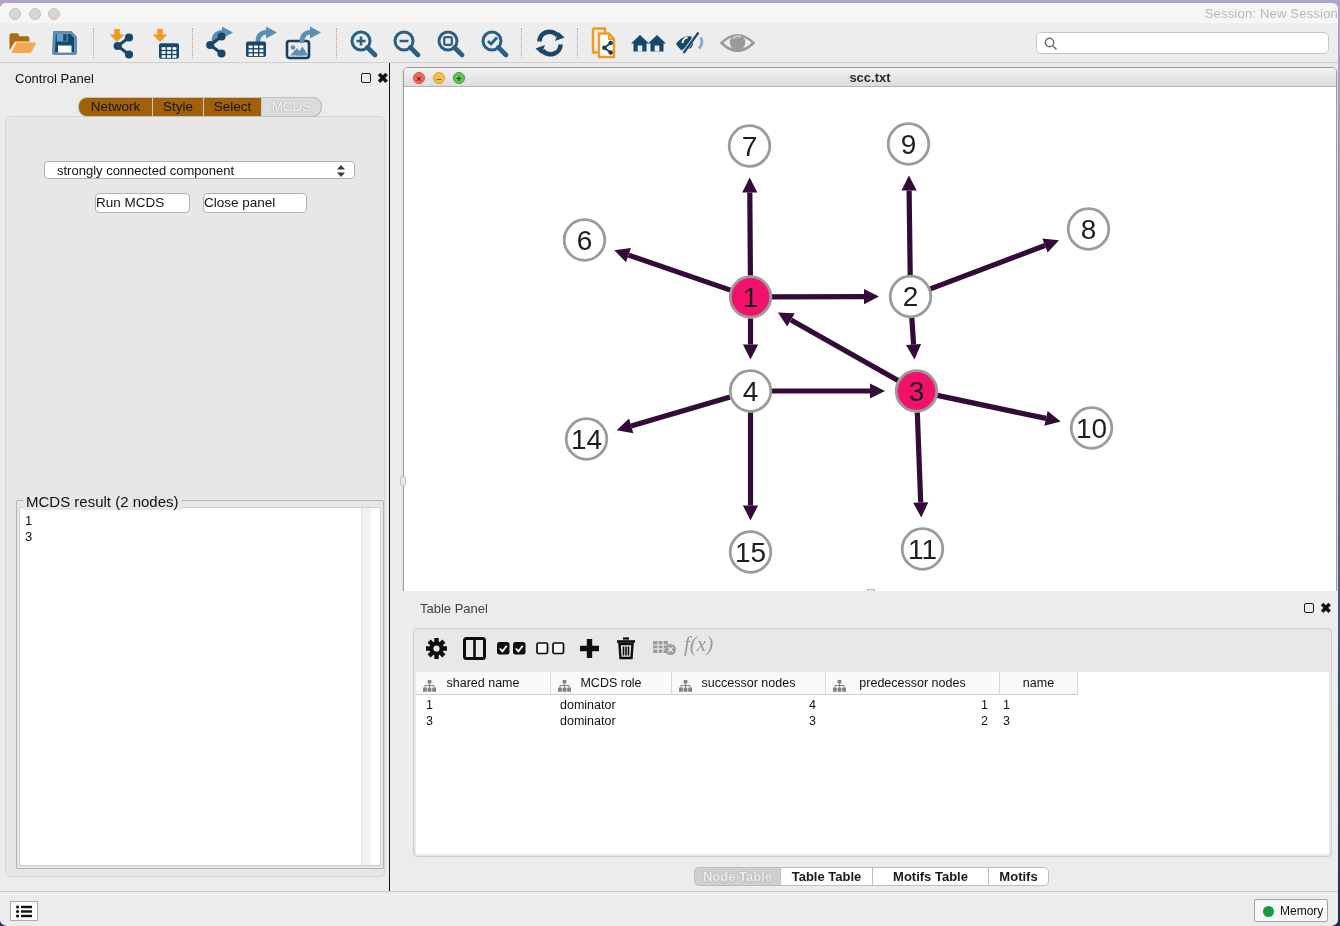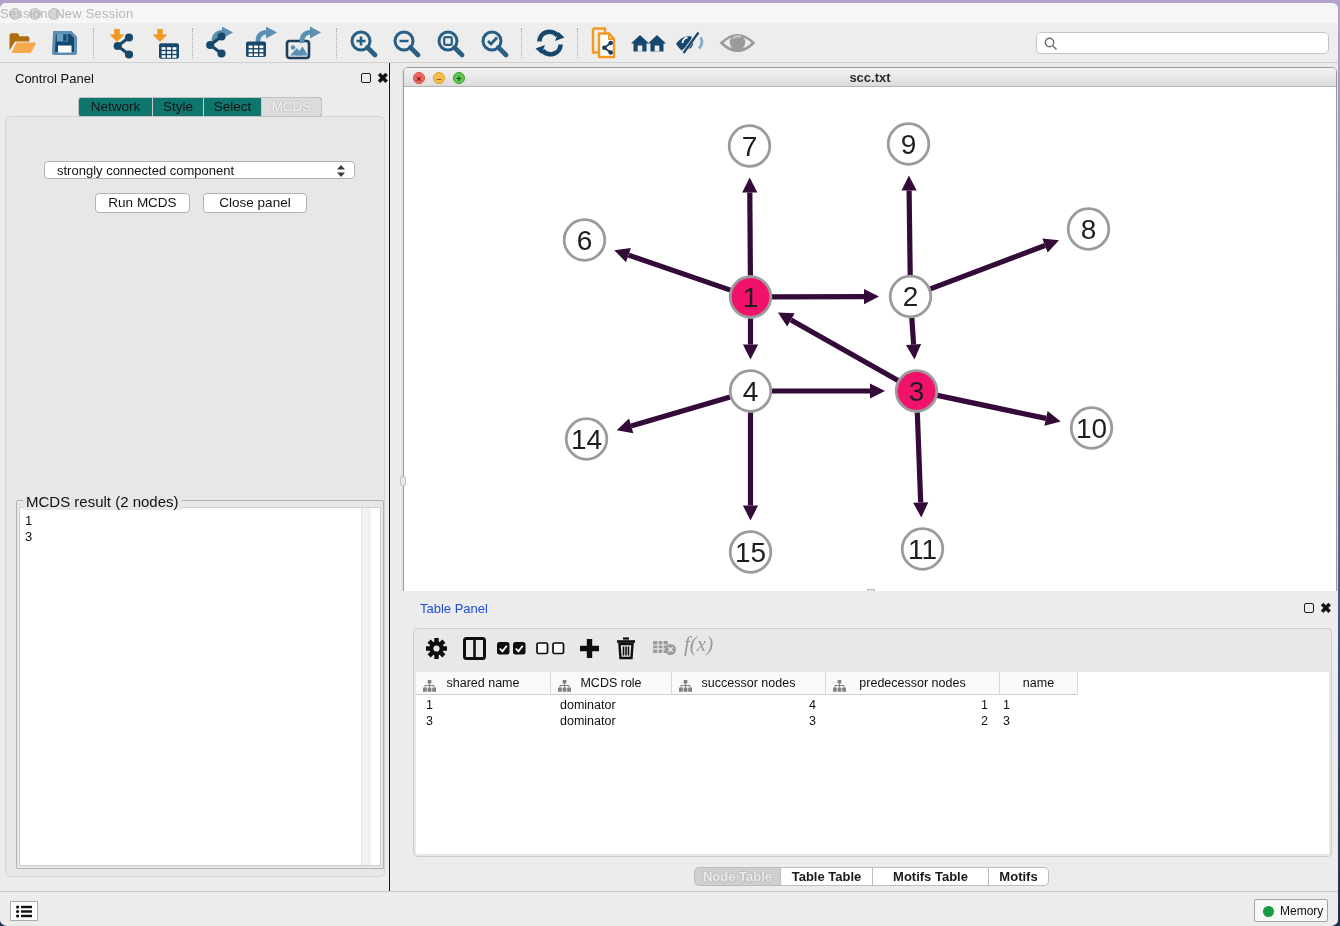--- a/index.html
+++ b/index.html
@@ -1,48 +1,48 @@
 <!DOCTYPE html>
 <html><head><meta charset="utf-8"><style>
 *{margin:0;padding:0;box-sizing:border-box}
 html,body{width:1340px;height:926px;overflow:hidden}
 body{font-family:"Liberation Sans",sans-serif;background:linear-gradient(#b3a2ca,#8a87b0 30%,#44507c 70%,#1c3050)}
 #win{position:absolute;left:0;top:3px;width:1338px;height:923px;background:#ececec;border-radius:6px 6px 7px 7px;overflow:hidden}
 #titlebar{position:absolute;left:0;top:0;width:1338px;height:21px;background:#f6f6f6;border-bottom:1px solid #e2e2e2}
 .tl{position:absolute;top:4.5px;width:12px;height:12px;border-radius:50%;background:#d6d6d6;border:1px solid #c3c3c3}
-#ttext{position:absolute;top:3px;left:0;width:1338px;text-align:left;font-size:13px;color:#b6b6b6;letter-spacing:.2px}
+#ttext{position:absolute;top:3px;left:0;width:1338px;text-align:right;font-size:13px;color:#b6b6b6;letter-spacing:.2px}
 #toolbar{position:absolute;left:0;top:20px;width:1338px;height:40px;background:#ededed;border-bottom:1px solid #cfcfcf}
 .sep{position:absolute;top:5px;height:30px;width:0;border-left:1px dotted #a9a9a9}
 .ticon{position:absolute;top:0;height:40px;display:flex;align-items:center;justify-content:center}
 #search{position:absolute;left:1036px;top:9px;width:293px;height:22px;background:#fff;border:1px solid #c5c5c5;border-radius:5px}
 #cp{position:absolute;left:0;top:60px;width:390px;height:828px;background:#ececec;border-right:1px solid #0f172a}
 #cphead{position:absolute;left:15px;top:8px;font-size:13px;color:#111}
 .floatbtn{position:absolute;width:10px;height:10px;border:1.6px solid #1c1c1c;border-radius:2px}
 .xbtn{position:absolute;font-size:14px;font-weight:bold;color:#111;line-height:10px}
 #cpinner{position:absolute;left:5px;top:53px;width:380px;height:761px;background:#e7e7e7;border:1px solid #d4d4d4;border-radius:5px}
-#cptabs{position:absolute;left:78px;top:34px;height:20px;z-index:3;display:flex;border:1px solid #c2c2c2;border-radius:3px;overflow:hidden;background:#0f766e}
+#cptabs{position:absolute;left:78px;top:34px;height:20px;z-index:3;display:flex;border:1px solid #c2c2c2;border-radius:9px;overflow:hidden;background:#a16207}
 .cptab{height:18px;font-size:13.5px;color:#141414;text-align:center;line-height:18px;border-right:1px solid #c9c9c9}
 .cptab:last-child{border-right:none}
 #opt{position:absolute;left:0;top:75px;width:390px;text-align:center;font-size:13.5px;color:#131313}
 #combo{position:absolute;left:44px;top:98px;width:311px;height:18px;background:#fff;border:1px solid #b2b2b2;border-radius:4px;font-size:13px;color:#131313;line-height:17px;padding-left:12px}
-.btn{position:absolute;height:20px;background:#fff;border:1px solid #b2b2b2;border-radius:4px;font-size:13.5px;color:#131313;text-align:center;line-height:18px}
+.btn{position:absolute;height:20px;background:#fff;border:1px solid #b2b2b2;border-radius:4px;font-size:13.5px;color:#131313;line-height:18px}
 #fieldset{position:absolute;left:16px;top:437px;width:368px;height:369px;border:1px solid #b3b3b3;border-radius:2px}
 #fslabel{position:absolute;left:6px;top:-8px;background:#e7e7e7;padding:0 3px;font-size:15px;color:#111}
 #fswhite{position:absolute;left:2px;top:6px;width:362px;height:359px;background:#fff;border:1px solid #cfcfcf}
 #fsscroll{position:absolute;right:9px;top:0;width:10px;height:357px;background:#f2f2f2;border-left:1px solid #e2e2e2}
 #fstext{position:absolute;left:5px;top:5px;font-size:13px;color:#111;line-height:16px}
 #netwin{position:absolute;left:403px;top:64px;width:934px;height:525px;background:#fff;border:1px solid #9c9c9c;border-radius:5px 5px 0 0;box-shadow:0 1px 3px rgba(0,0,0,.12)}
 #nettitle{position:absolute;left:0;top:0;width:932px;height:19px;background:linear-gradient(#f3f3f3,#dcdcdc);border-bottom:1px solid #b5b5b5;border-radius:4px 4px 0 0}
 .mac{position:absolute;top:3.5px;width:12px;height:12px;border-radius:50%;font-size:9px;font-weight:bold;text-align:center;line-height:12px}
 #netname{position:absolute;top:2px;left:0;width:932px;text-align:center;font-size:13px;font-weight:bold;color:#2b2b2b}
 #graph{position:absolute;left:0;top:19px}
 #grip{position:absolute;left:463px;top:521px;width:8px;height:7px;background:#e3e3e3;border:1px solid #bdbdbd}
 #lhandle{position:absolute;left:-4px;top:408px;width:6px;height:10px;background:#e8e8e8;border:1px solid #c2c2c2;border-radius:2px}
 #tp{position:absolute;left:391px;top:588px;width:947px;height:300px;background:#ececec}
-#tphead{position:absolute;left:29px;top:10px;font-size:13px;color:#1d4ed8}
+#tphead{position:absolute;left:29px;top:10px;font-size:13px;color:#404040}
 #tpbox{position:absolute;left:22px;top:37px;width:919px;height:229px;background:#e8e8e8;border:1px solid #cdcdcd;border-radius:4px}
 #tptable{position:absolute;left:2px;top:43px;width:913px;height:182px;background:#fff}
 .th{position:absolute;top:0;height:23px;background:#fafafa;border-right:1px solid #d9d9d9;border-bottom:1px solid #cfcfcf;font-size:12.5px;color:#111;text-align:center;line-height:23px}
 .td{position:absolute;font-size:12.5px;color:#111;height:17px;line-height:17px}
 .btab{position:absolute;top:0;height:19px;font-size:13px;font-weight:bold;text-align:center;line-height:18px;background:#fff;color:#1a1a1a;border:1px solid #bdbdbd}
 #statusbar{position:absolute;left:0;top:888px;width:1338px;height:33px;background:#ececec;border-top:1px solid #cacaca}
 #listbtn{position:absolute;left:10px;top:9px;width:28px;height:20px;background:#fcfcfc;border:1px solid #ababab}
 #membtn{position:absolute;left:1254px;top:7px;width:74px;height:23px;background:#f8f8f8;border:1px solid #a5a5a5;border-radius:2px;font-size:12px;color:#111}
 </style></head>
 <body>

